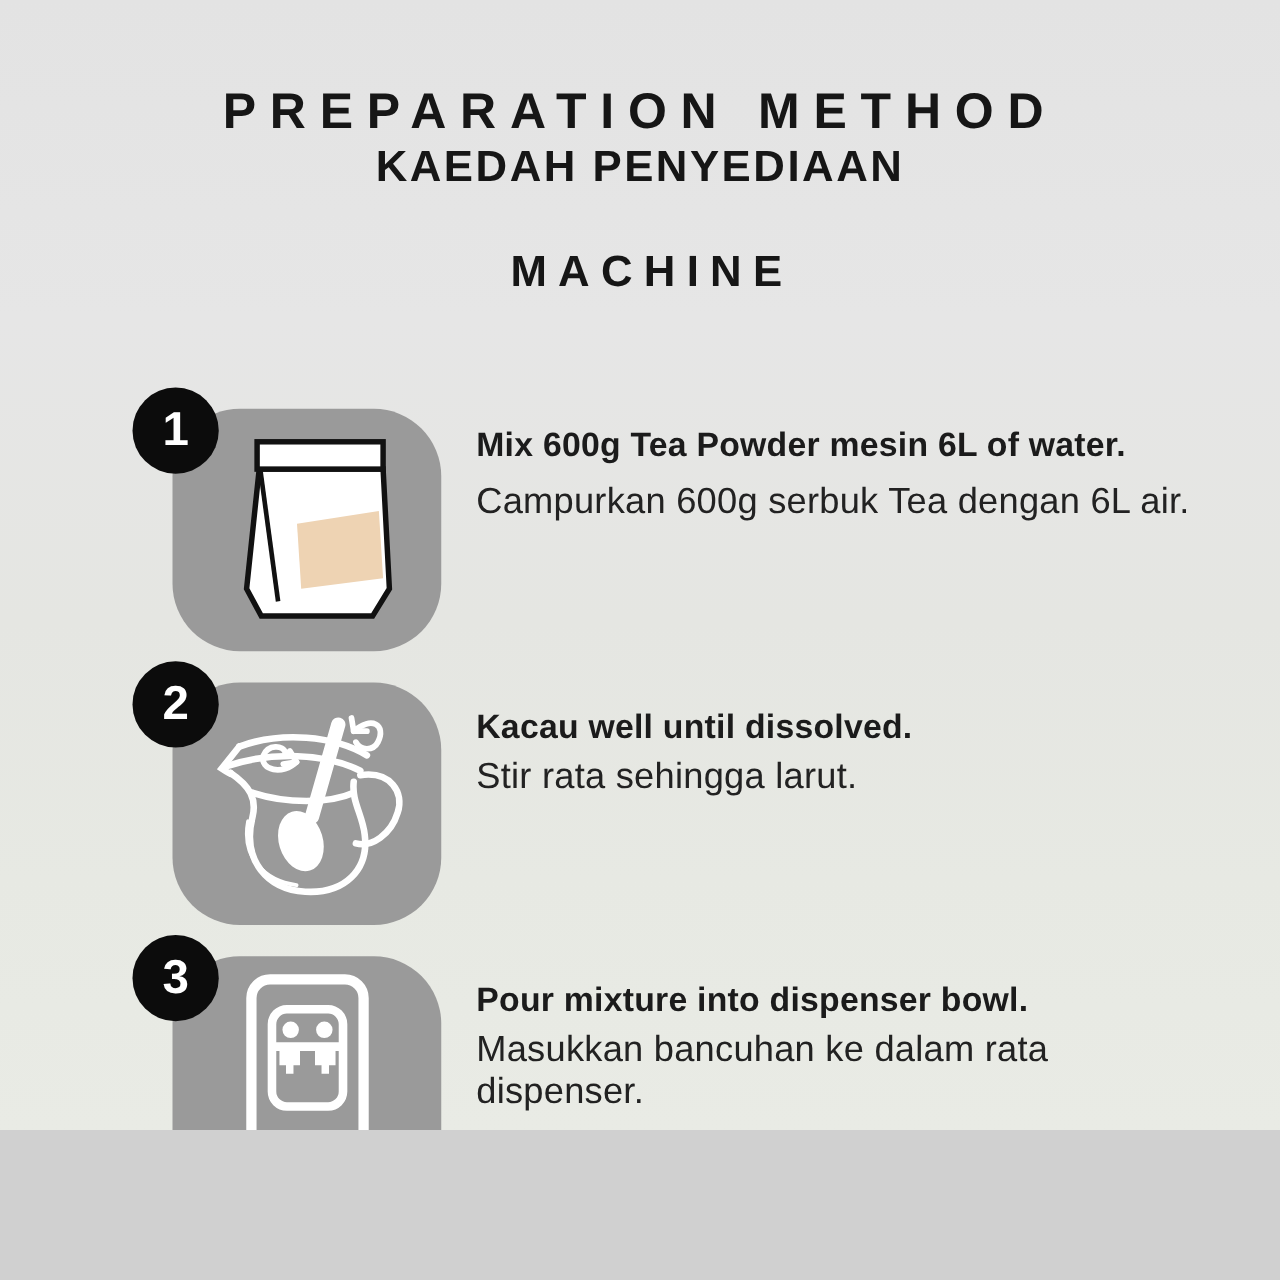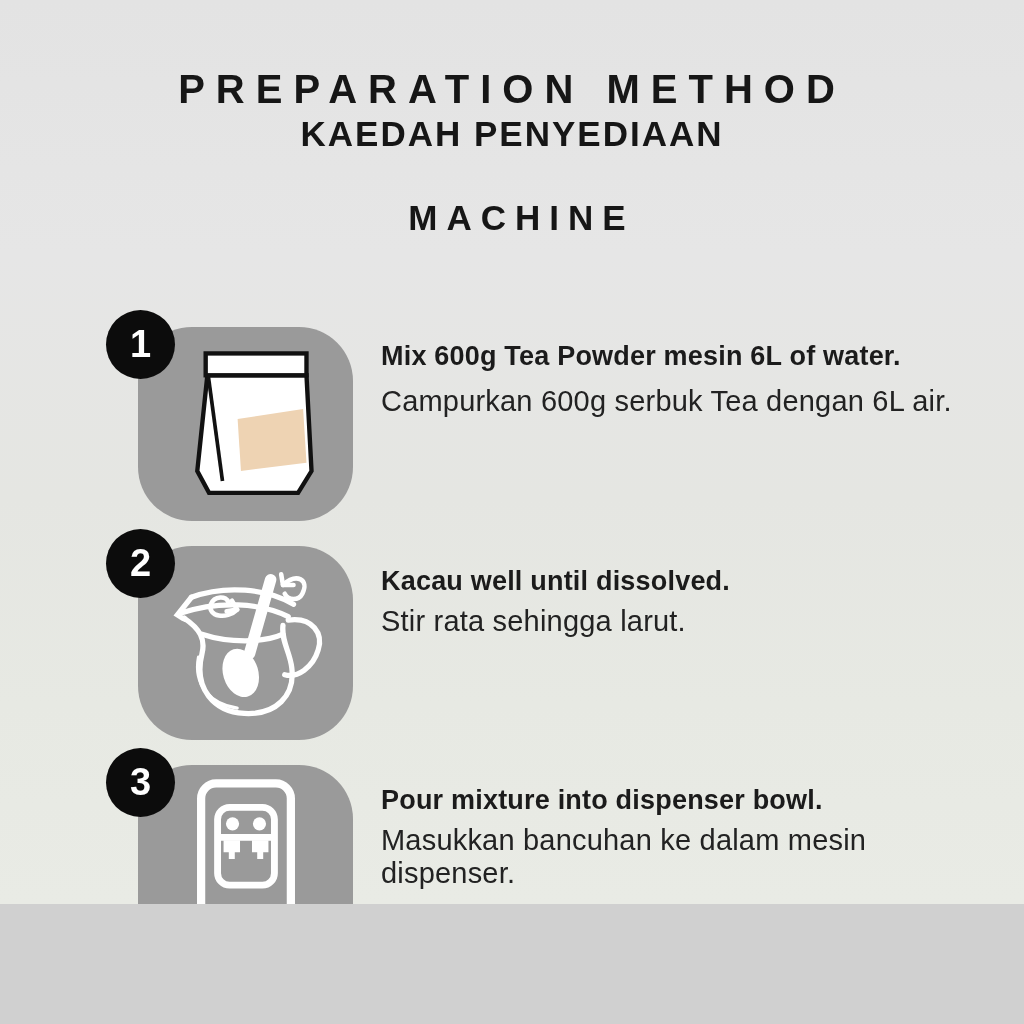--- a/index.html
+++ b/index.html
@@ -148,18 +148,18 @@
 
             <path d="M31 41 H69" stroke="#ffffff" stroke-width="4.6"></path>
 
             <path d="M35 43 h11 v8 h-3.5 v4.5 h-4 v-4.5 H35 Z" fill="#ffffff"></path>
             <path d="M54 43 h11 v8 h-3.5 v4.5 h-4 v-4.5 H54 Z" fill="#ffffff"></path>
           </svg>
         </div>
       </div>
       <div class="step-text">
         <div class="step-title">Pour mixture into dispenser bowl.</div>
-        <div class="step-sub">Masukkan bancuhan ke dalam mesin dispenser.</div>
+        <div class="step-sub">Masukkan bancuhan ke dalam rata dispenser.</div>
       </div>
     </div>
 
   </div>
 </div>
 
 </body></html>

